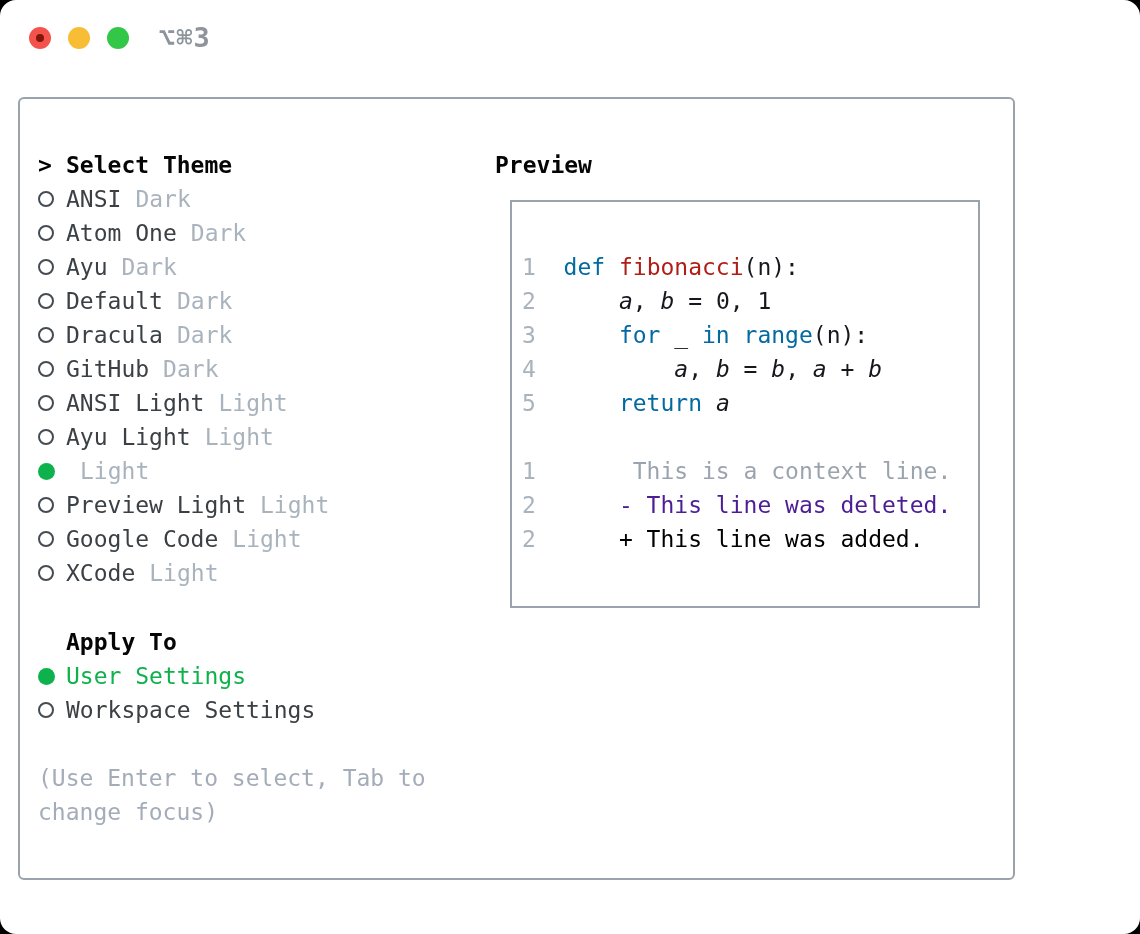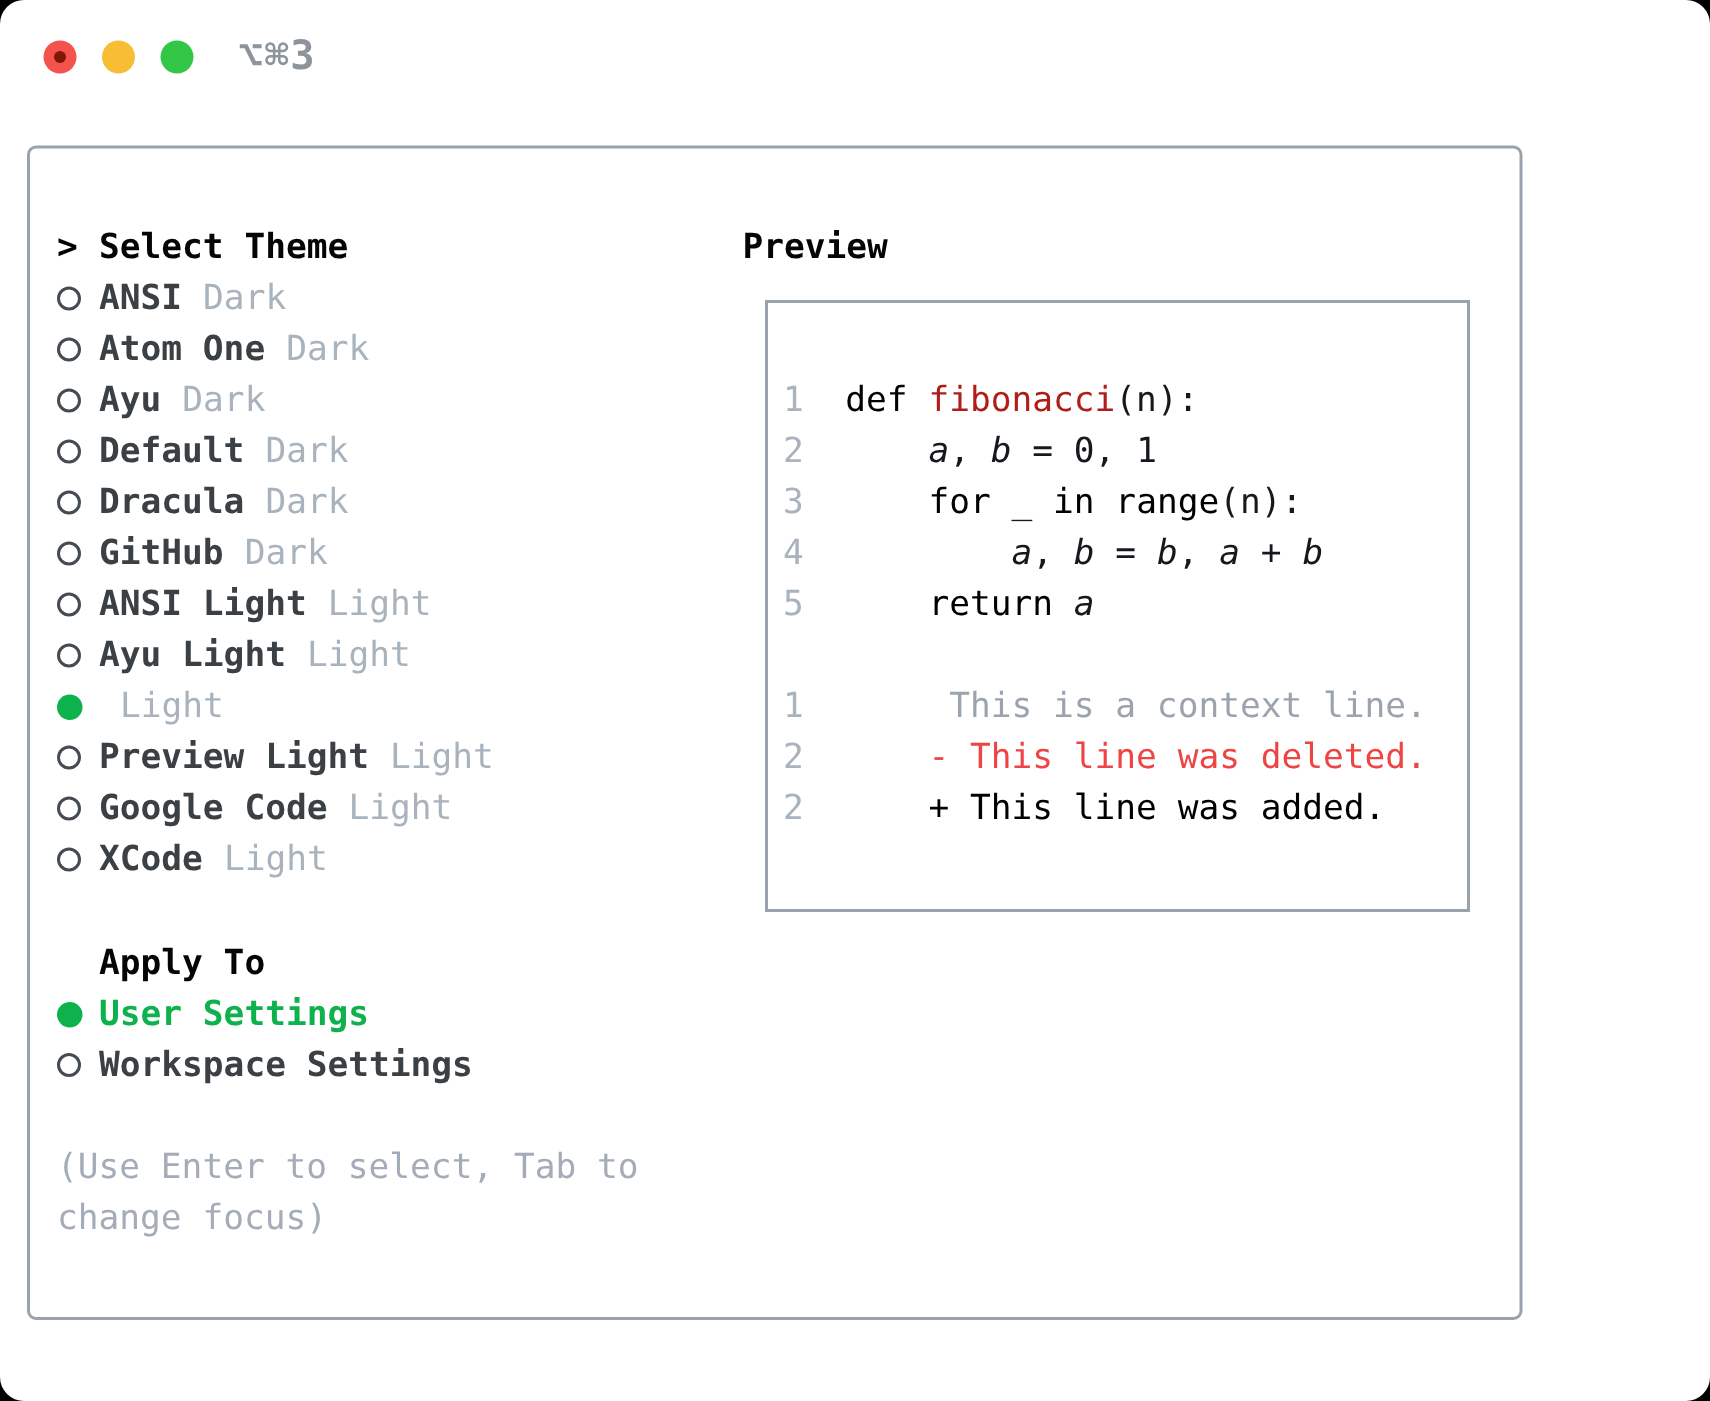--- a/index.html
+++ b/index.html
@@ -29,42 +29,42 @@
   .right-col { flex:1; }
 
   .row { display:flex; align-items:center; height:34px; white-space:pre; }
   .slot { width:28px; flex:none; display:flex; align-items:center; }
   .prompt { font-weight:bold; color:#000000; }
   .h { font-weight:bold; color:#050505; }
 
   .radio { width:12px; height:12px; border:2.5px solid #454b52; border-radius:50%; box-sizing:content-box; }
   .radio.sel { width:17px; height:17px; border:0; background:#0db24c; }
 
-  .item-name { color:#3b4045;font-weight:bold; }
+  .item-name { color:#3b4045; }
   .item-variant { color:#a9b3bd; margin-left:14px; }
   .row.sel .item-name { color:#0db24c; }
 
   .apply-header { margin-top:35px; }
   .help { margin-top:34px; color:#a3acb8; }
   .help div { height:34px; line-height:34px; white-space:pre; }
 
   
   .preview-box {
     margin-top:18px; margin-left:15px; width:470px; height:408px;
     border:2px solid #9aa3ab; box-sizing:border-box;
     padding:48px 0 0 10px; overflow:hidden;
   }
   .pline { height:34px; line-height:34px; white-space:pre; font-size:23px; }
   .ln { display:inline-block; width:3ch; color:#a9b3bd; }
   .tok-p   { color:#16181d; }
-  .tok-kw  { color:#000000; }
+  .tok-kw  { color:#0369a1; }
   .tok-fn  { color:#b01d16; }
   .tok-v   { color:#16181d; font-style:italic; }
   .tok-ctx { color:#9ba4ae;text-align:right; }
-  .tok-del { color:#ef4444; }
+  .tok-del { color:#4c1d95; }
   .tok-add { color:#000000;text-align:right; }
 </style>
 </head>
 <body>
 
 <div class="window">
 
   <div class="titlebar">
     <span class="tl red">
         <span class="tl-dot"></span>

